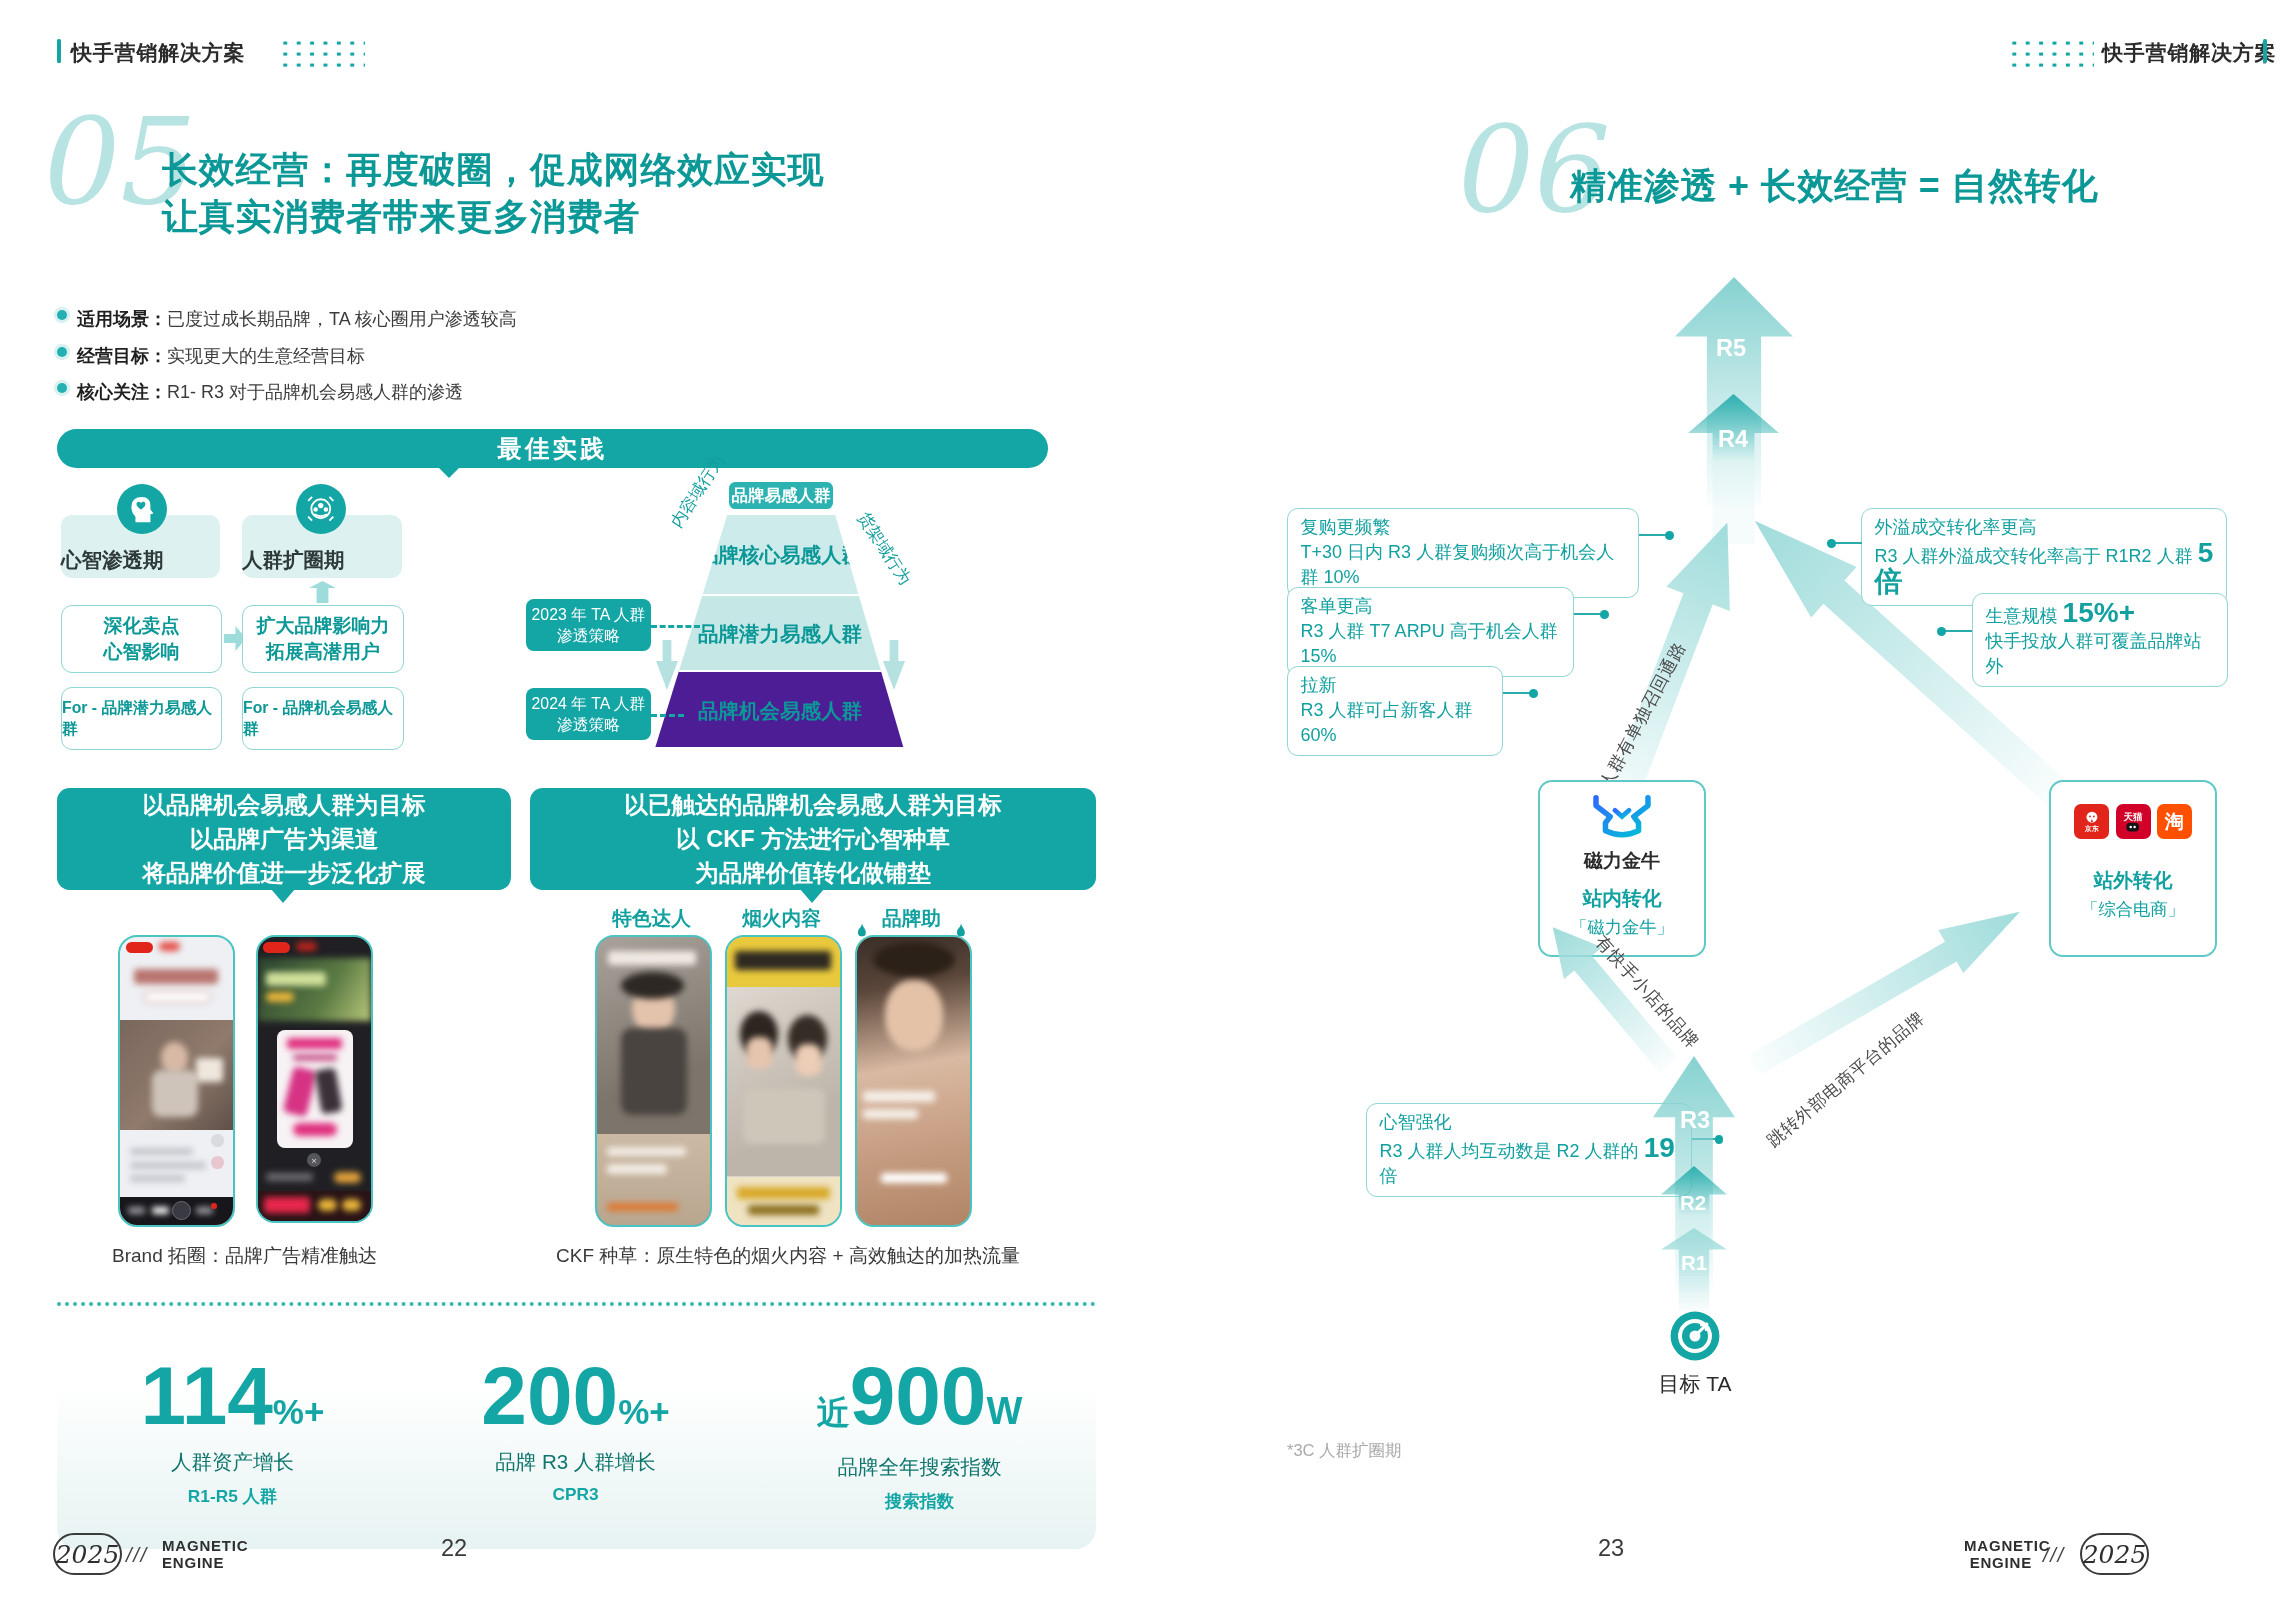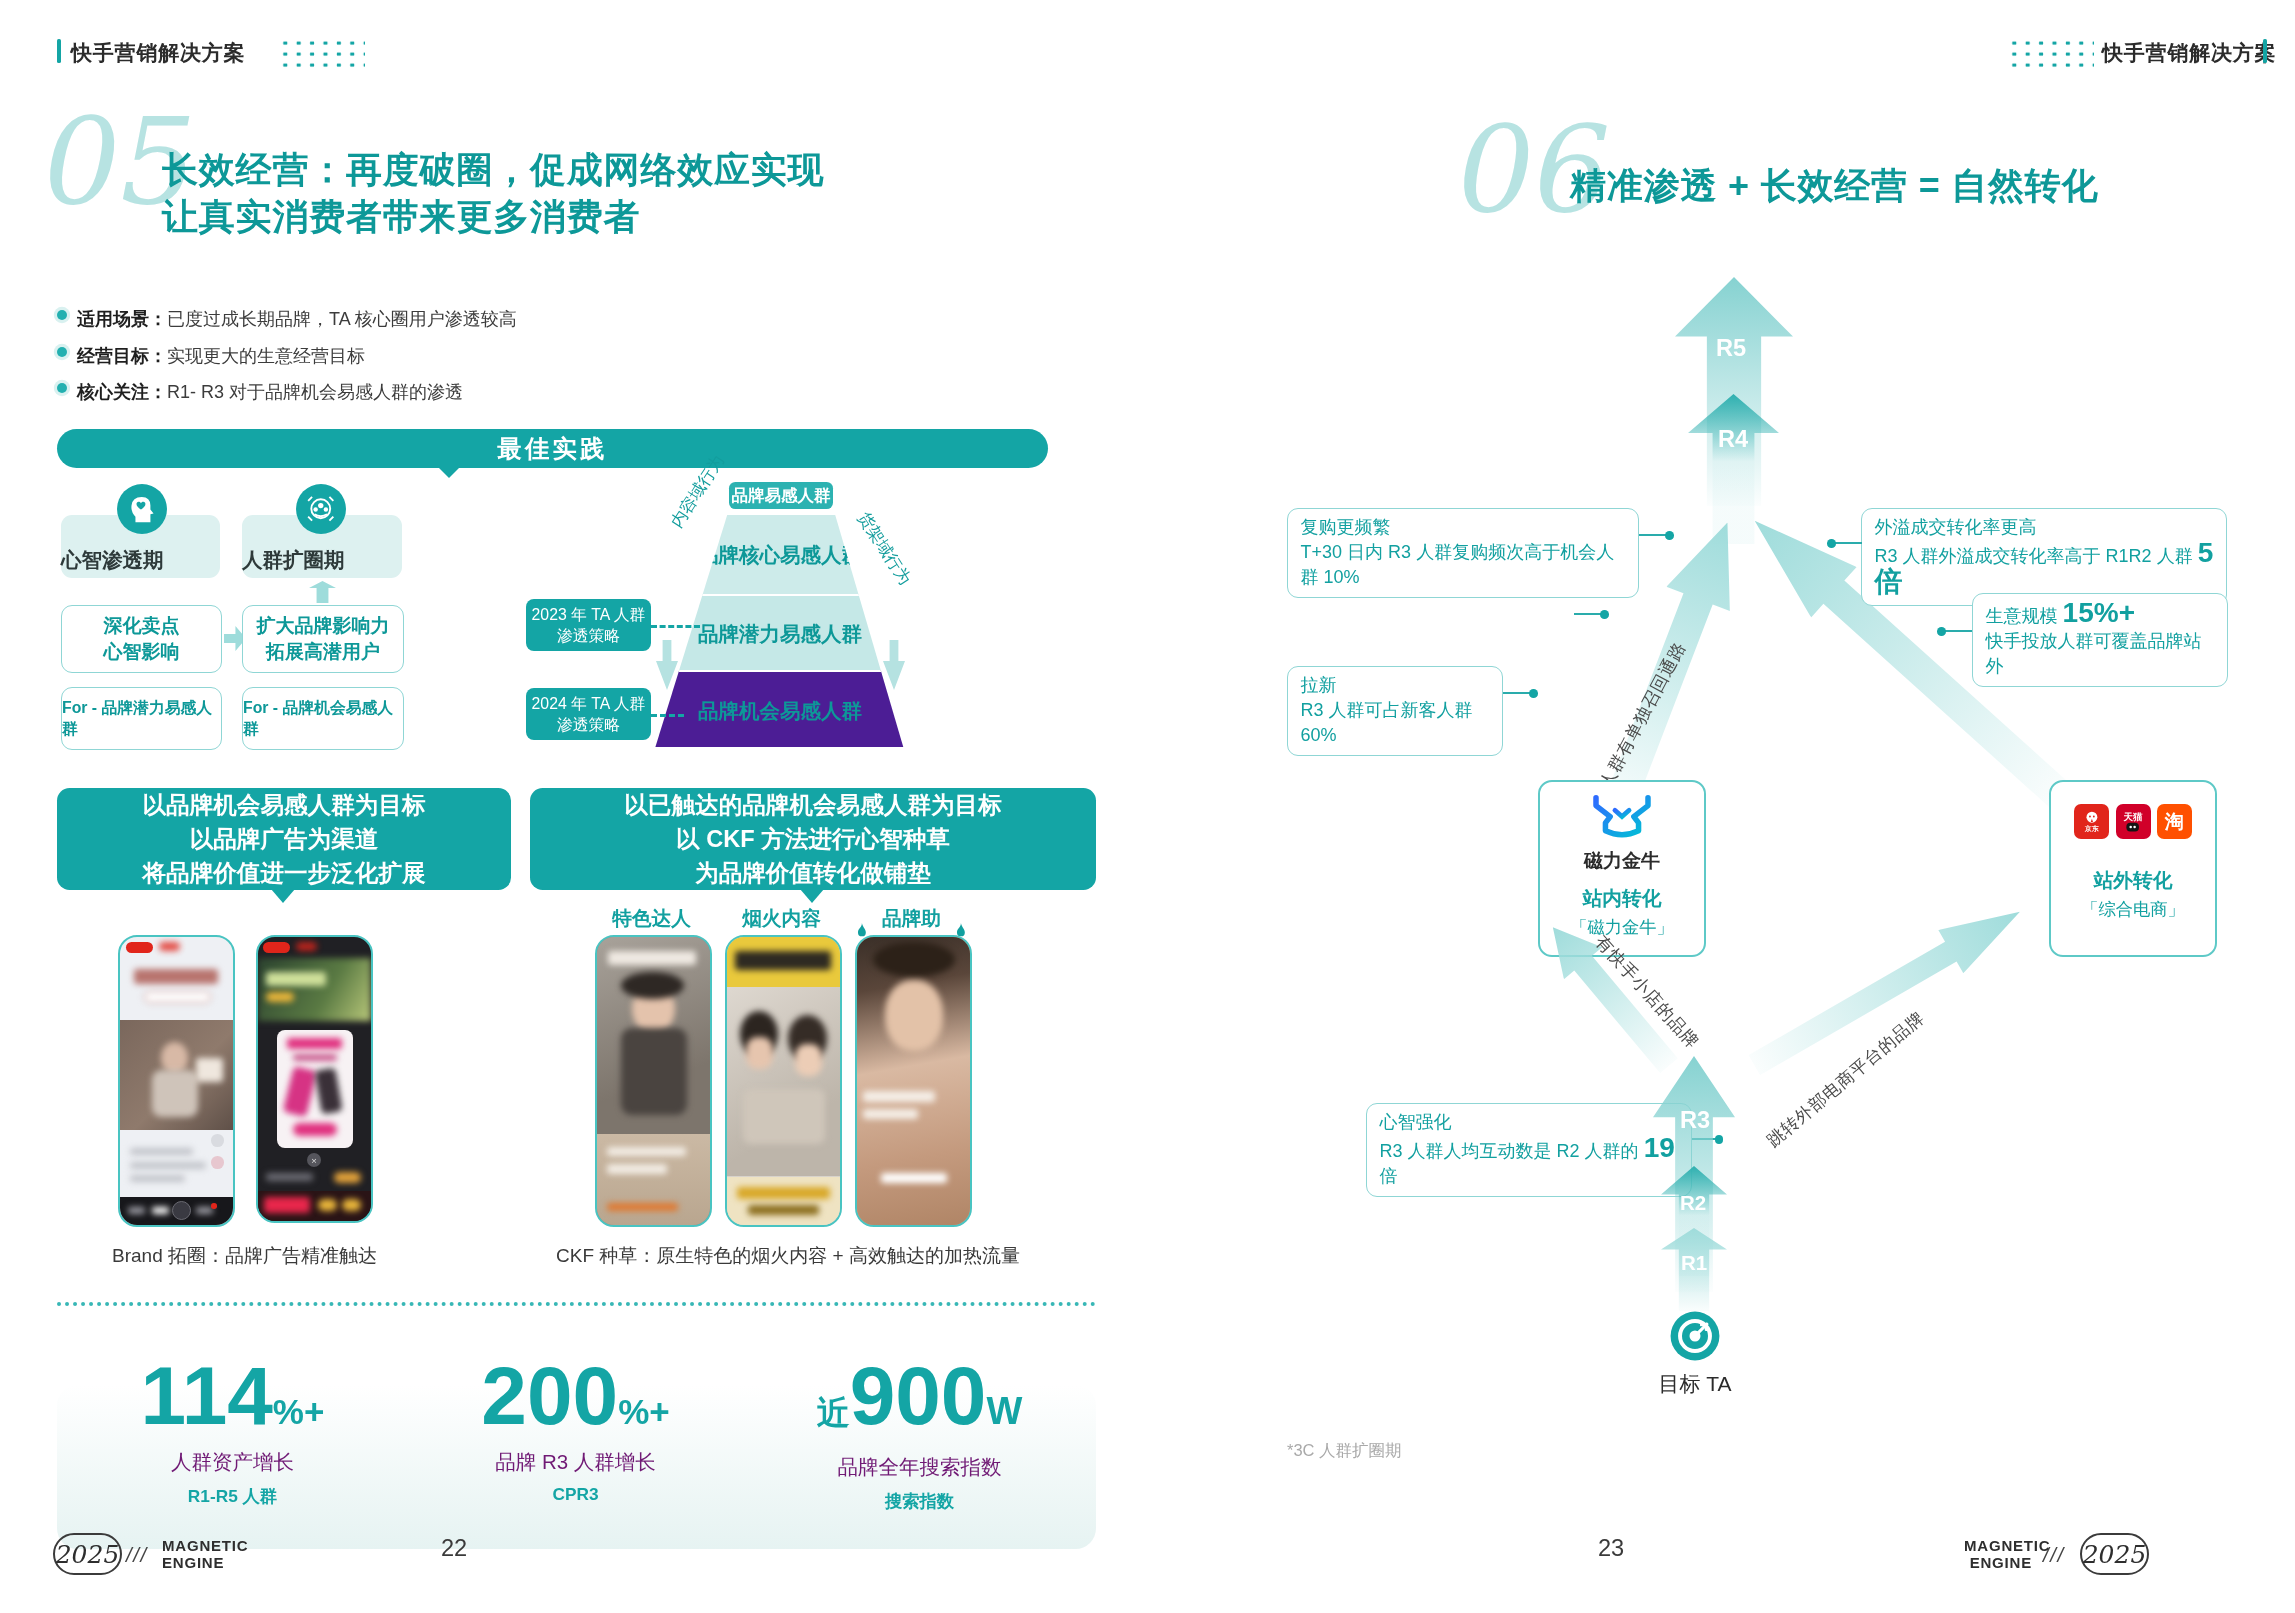--- a/index.html
+++ b/index.html
@@ -35,21 +35,21 @@
   .banner{background:#14a5a5;border-radius:12.6px;color:#fff;font-weight:bold;font-size:23.6px;
     line-height:34px;display:flex;flex-direction:column;align-items:center;justify-content:center;text-align:center;}
   .banner-tail{width:0;height:0;border-left:12.6px solid rgba(0,0,0,0);border-right:12.6px solid rgba(0,0,0,0);
     border-top:14px solid #14a5a5;}
   .phone{border:2.4px solid #49c4c2;border-radius:19px;background:#f6f6f8;overflow:hidden;}
   .blur{filter:blur(3.2px);}
   .tagrow{font-size:19.7px;color:#12a0a0;font-weight:bold;text-align:center;}
   .caption{font-size:19px;color:#3a3a3a;text-align:center;}
   .divider{border-top:4.7px dotted #38b7b6;}
   .statnum{color:#14a5a5;font-weight:bold;}
-  .statlabel{font-size:20.5px;color:#701a75;text-align:center;}
+  .statlabel{font-size:20.5px;color:#0f766e;text-align:center;}
   .statsub{font-size:17.3px;color:#14a5a5;text-align:center;font-weight:bold;}
   .oval{border:2px solid #3b3b3b;border-radius:31.5px;display:flex;align-items:center;justify-content:center;
     font-family:"DejaVu Serif","Liberation Serif",serif;font-style:italic;font-size:25px;color:#2e2e2e;}
   .slashes{font-size:20.5px;color:#444;font-style:italic;letter-spacing:1.6px;}
   .brandft{font-size:15px;font-weight:bold;color:#2e2e2e;line-height:17.3px;letter-spacing:0.8px;}
   .pageno{font-size:23.6px;color:#3a3a3a;}
   .note{background:#fff;border:1.6px solid #8fd6d5;border-radius:11px;color:#12a0a0;
     font-size:18px;line-height:25px;padding:6.3px 12.6px;}
   .note .hl{font-size:28px;font-weight:bold;}
   .conn{position:absolute;height:2.4px;background:#2aacac;}
@@ -310,20 +310,24 @@
   <div class="abs arrow-up grad-b" style="left:1873px;top:453px;width:68px;height:410px;transform:rotate(-48deg);"></div>
   <div class="diagtxt" style="left:1556px;top:879px;transform:rotate(-62deg);transform-origin:left bottom;">金牛对方舟 R3 人群有单独召回通路</div>
 
   <div class="abs note" style="left:1287px;top:508px;width:325px;">
     <div>复购更频繁</div>
     <div>T+30 日内 R3 人群复购频次高于机会人群 10%</div>
   </div>
   <div class="conn" style="left:1639px;top:534px;width:27px;">
       <span class="cdot"></span>
     </div>
+  <div class="abs note" style="left:1287px;top:587px;width:260px;">
+    <div>客单更高</div>
+    <div>R3 人群 T7 ARPU 高于机会人群 15%</div>
+  </div>
   <div class="conn" style="left:1574px;top:613px;width:27px;">
       <span class="cdot"></span>
     </div>
   <div class="abs note" style="left:1287px;top:666px;width:189px;">
     <div>拉新</div>
     <div>R3 人群可占新客人群 60%</div>
   </div>
   <div class="conn" style="left:1503px;top:692px;width:27px;">
       <span class="cdot"></span>
     </div>

